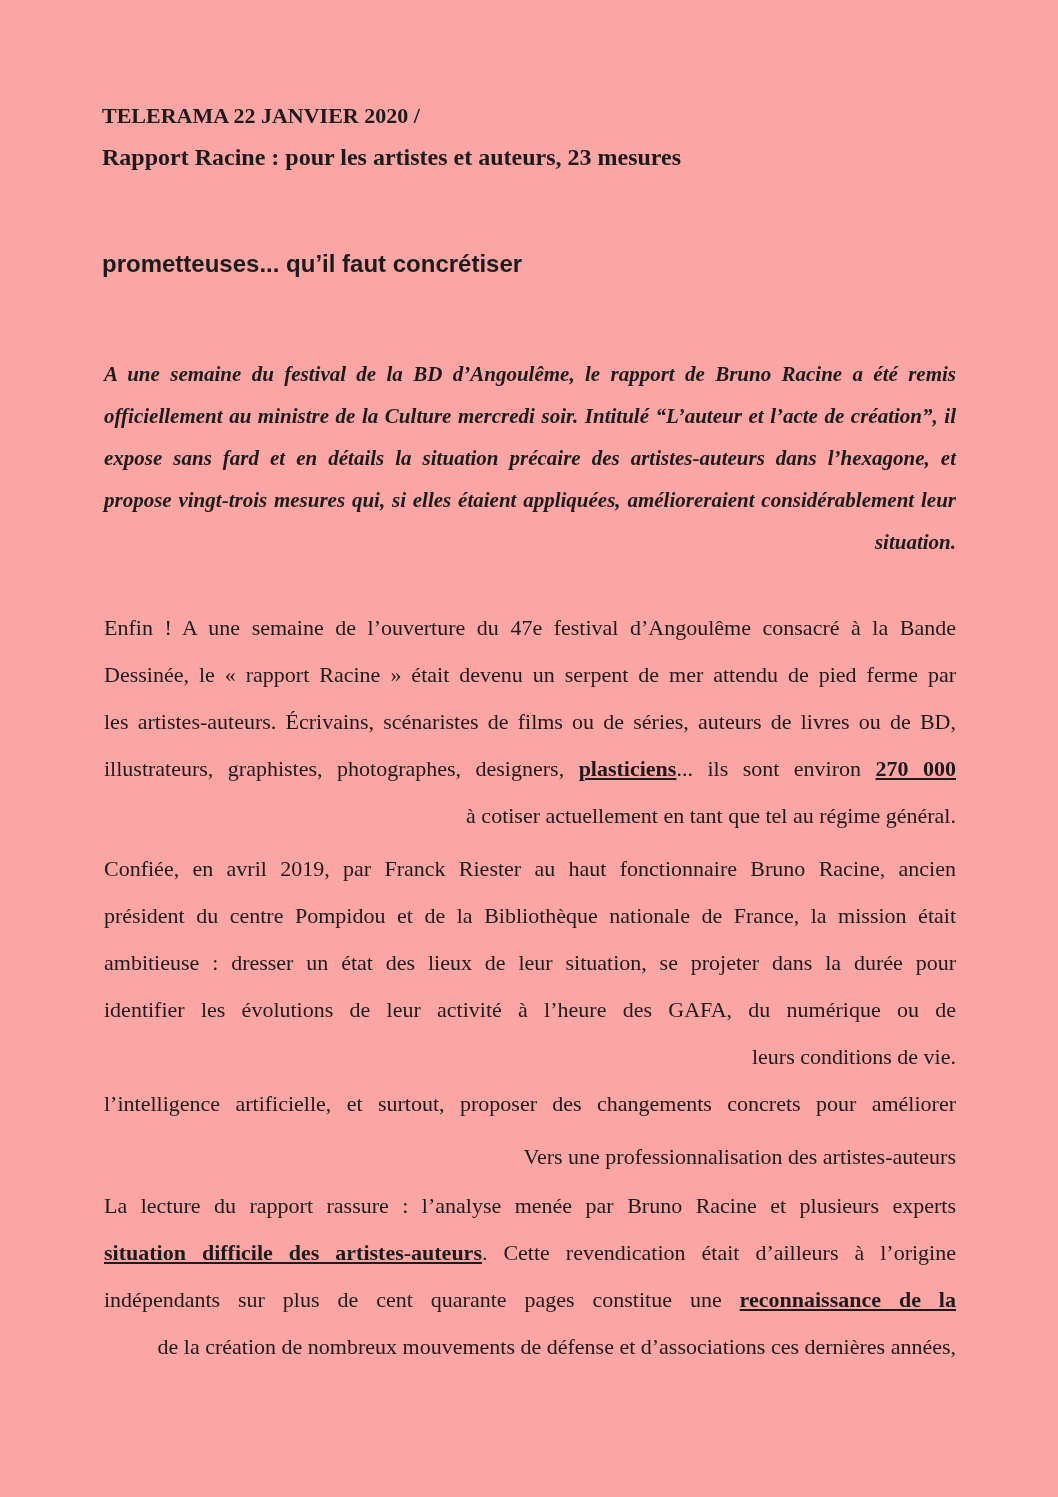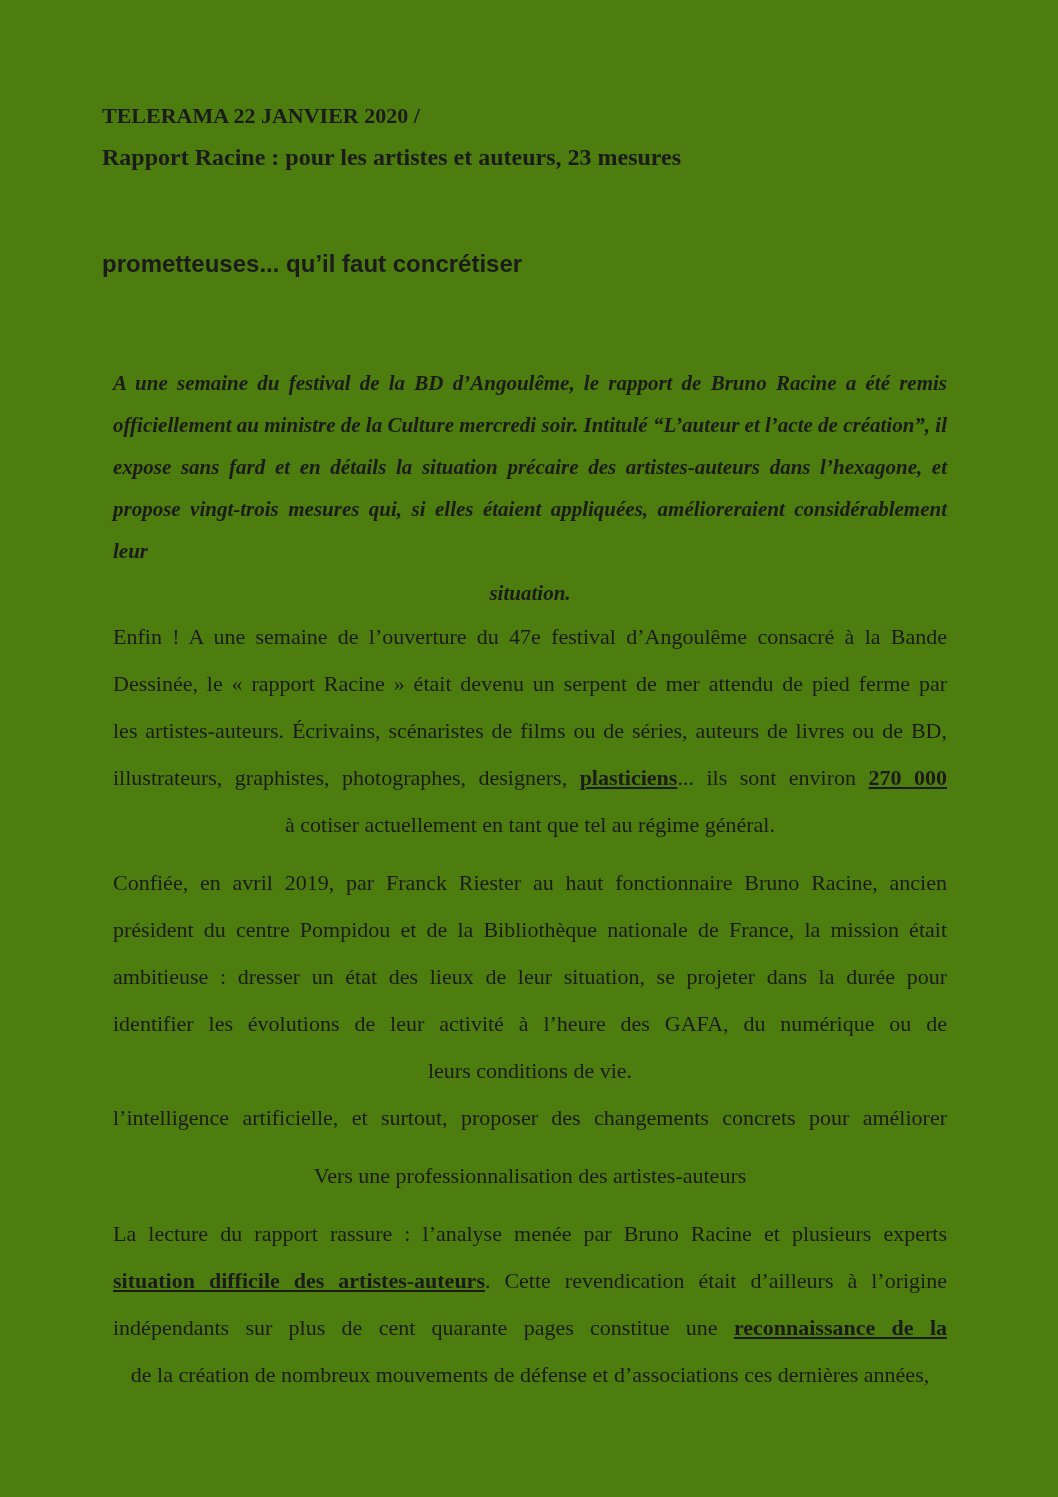--- a/index.html
+++ b/index.html
@@ -4,21 +4,21 @@
 <style>
   html, body {
     margin: 0;
     padding: 0;
     background: #ffffff;
   }
   .page {
     position: relative;
     width: 1058px;
     height: 1497px;
-    background: #4d7c0f;
+    background: #fca5a5;
     color: #1b1b1b;
     overflow: hidden;
   }
   .kicker {
     position: absolute;
     left: 102px;
     top: 102px;
     font-family: "Liberation Serif", serif;
     font-weight: 700;
     font-size: 22px;
@@ -49,24 +49,24 @@
   }
   .bodytext {
     position: absolute;
     left: 102px;
     top: 602px;
     width: 856px;
     font-family: "Liberation Serif", serif;
     font-size: 22px;
     line-height: 47px;
   }
-  .para { margin: 11px; }
+  .para { margin: 2px; }
   .bodytext .para:nth-child(1),
   .bodytext .para:nth-child(2) { margin-bottom: 6px; }
-  .line { text-align: center; }
+  .line { text-align: right; }
   .line.just {
     text-align: justify;
     text-align-last: justify;
   }
   .seg-b { font-weight: 700; text-decoration: underline; }
 </style>
 </head>
 <body>
 
 <div class="page">

